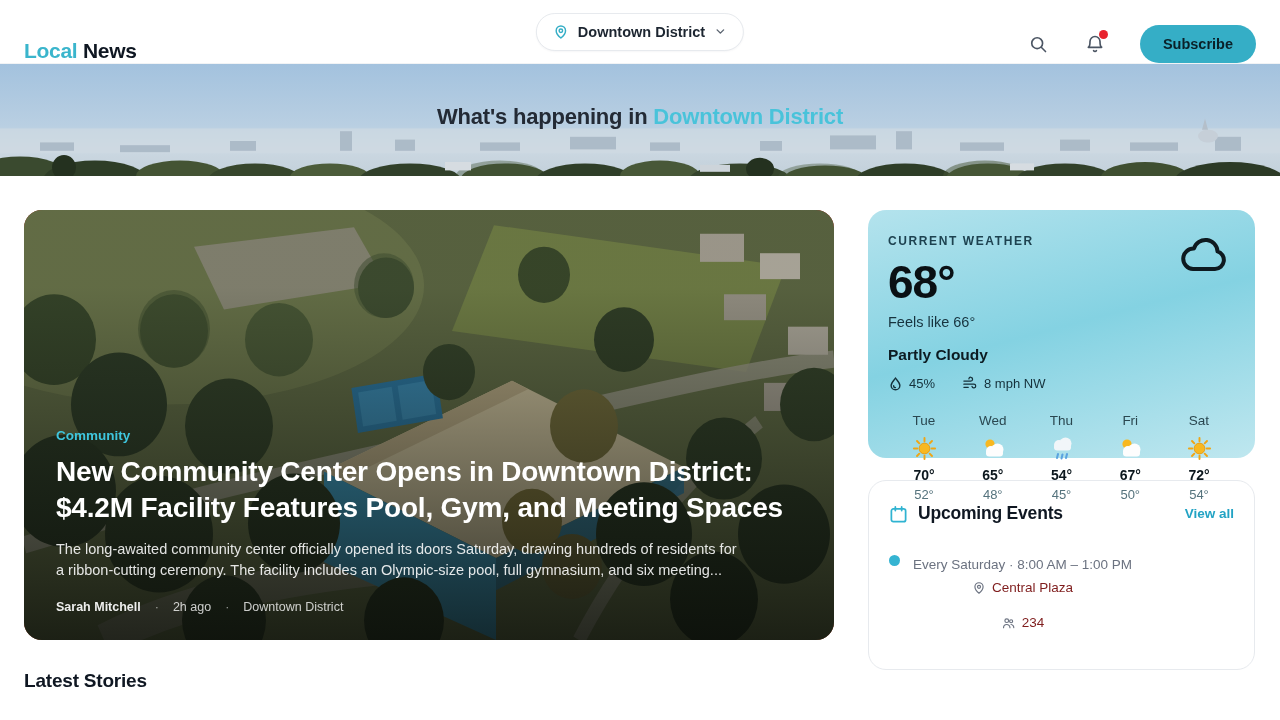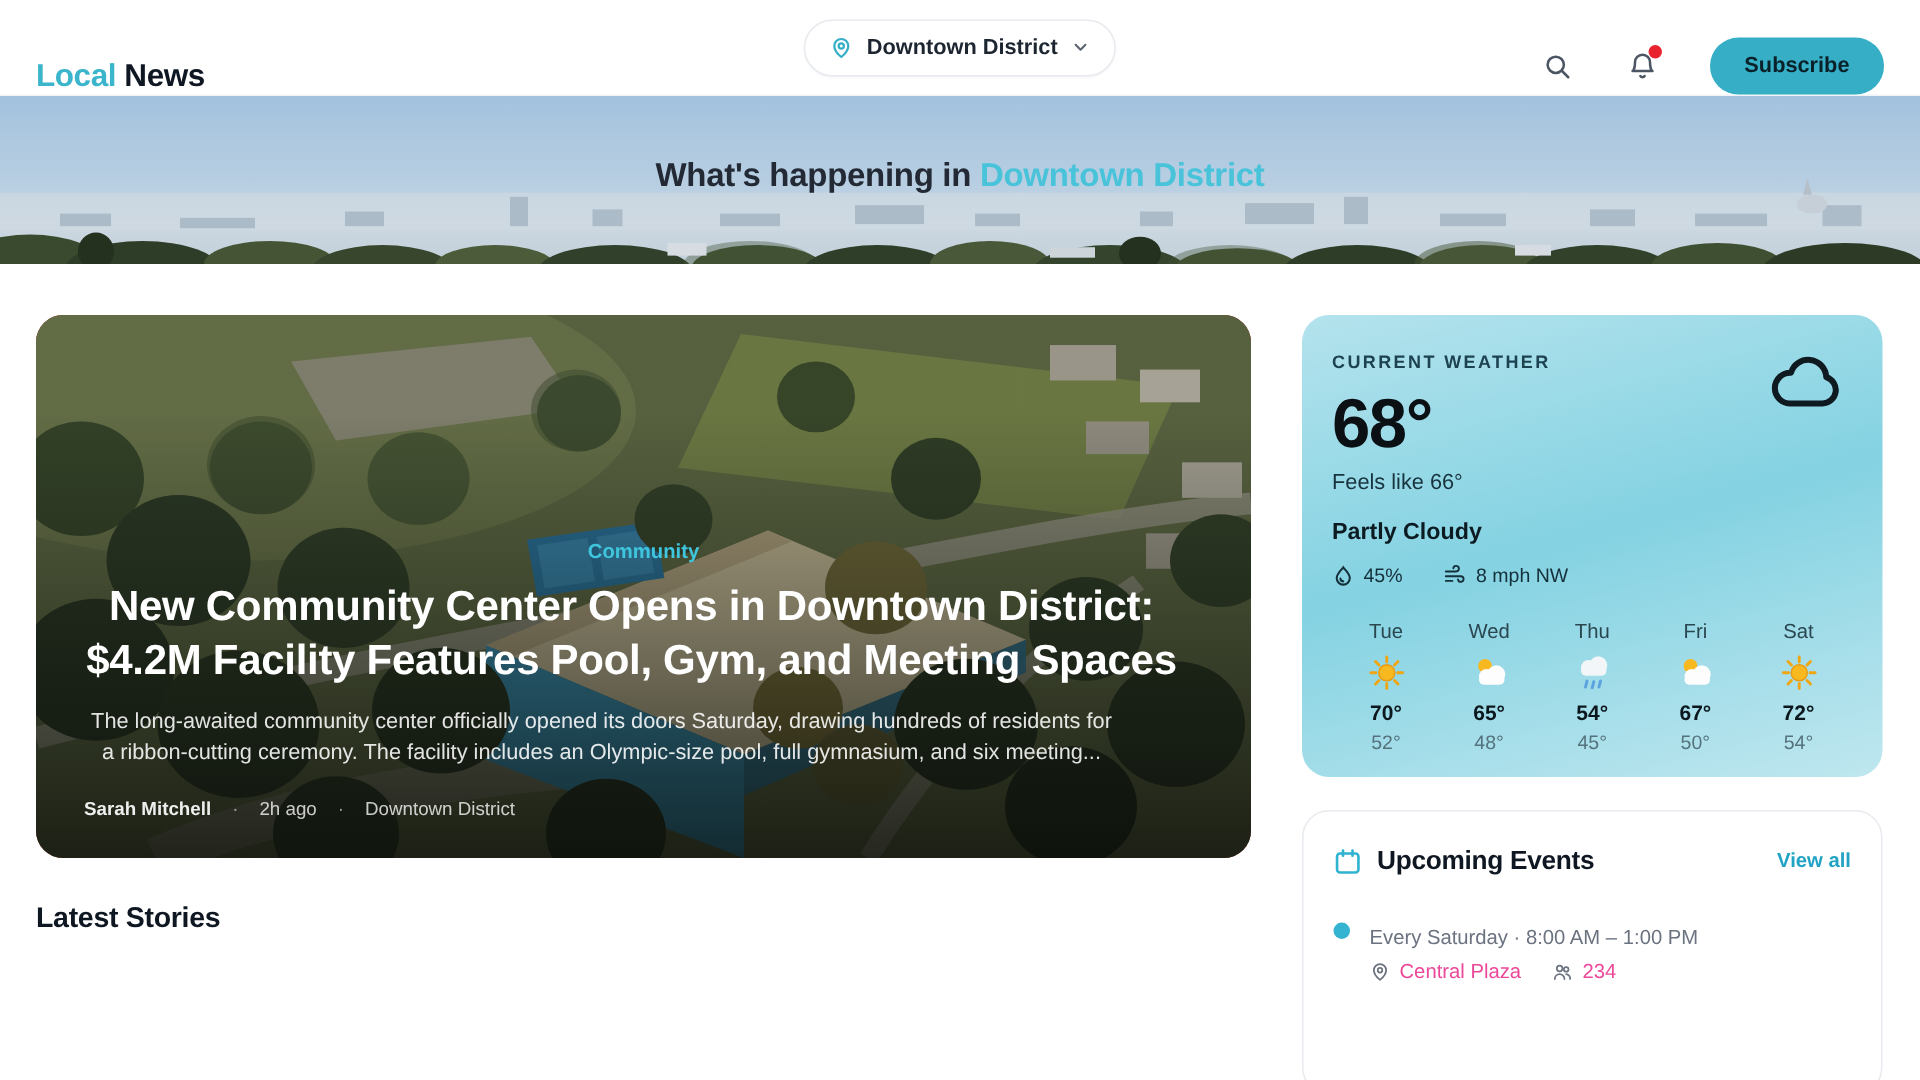--- a/index.html
+++ b/index.html
@@ -32,36 +32,36 @@
   .hero-title { position:absolute; top:50%; left:0; right:0; transform:translateY(-62%);
     text-align:center; font-size:22px; font-weight:800; letter-spacing:-0.2px; color:#232a35; }
   .hero-title .hl { color:#49c3da; }
 
   
   .main { display:flex; gap:34px; padding:0 24px; margin-top:34px; }
   .col-left { width:810px; flex:none; }
   .col-right { width:387px; flex:none; }
 
   
-  .featured { position:relative; width:810px; height:362px; border-radius:18px;
-    overflow:hidden; cursor:pointer; background:#b91c1c;text-align:center; }
+  .featured { position:relative; width:810px; height:430px; border-radius:18px;
+    overflow:hidden; cursor:pointer; background:#b91c1c; }
   .featured svg.bg { position:absolute; inset:0; width:100%; height:100%; }
   .featured-content { position:absolute; left:0; right:0; bottom:0; padding:0 32px 26px 32px; }
   .cat-tag { display:inline-block; font-size:13.5px; font-weight:700; color:#3fc6de; margin-bottom:11px; }
   .headline { font-size:28px; line-height:1.29; font-weight:800; color:#ffffff;
     letter-spacing:-0.2px; max-width:730px; }
   .excerpt { margin-top:13px; font-size:14.5px; line-height:1.45;
     color:rgba(255,255,255,.88); max-width:690px; }
   .meta-row { display:flex; align-items:center; gap:14px; margin-top:19px;
     font-size:12.5px; color:rgba(255,255,255,.78); }
   .meta-row .author { font-weight:700; color:rgba(255,255,255,.92); }
   .meta-row .sep { opacity:.7; }
 
   
-  .weather { position:relative; height:308px; border-radius:18px; padding:24px 20px;
+  .weather { position:relative; height:248px; border-radius:18px; padding:24px 20px;
     background:linear-gradient(165deg,#b4e3ed 0%, #84d2e2 48%, #bfe7ef 100%); color:#0d2630; }
   .w-label { font-size:12px; font-weight:800; letter-spacing:1.6px; color:#1d4250; }
   .w-temp { margin-top:7px; font-size:46px; font-weight:800; letter-spacing:-1px; color:#0a1014; }
   .w-feels { margin-top:5px; font-size:14.5px; color:#17333e; }
   .w-cond { margin-top:16px; font-size:15.5px; font-weight:800; color:#0c1b22; }
   .w-stats { display:flex; align-items:center; gap:26px; margin-top:12px; }
   .w-stat { display:flex; align-items:center; gap:6px; font-size:13px; color:#14303a; }
   .w-cloud { position:absolute; top:26px; right:24px; }
   .forecast { display:flex; justify-content:space-between; margin-top:22px; padding:0 10px; }
   .f-col { text-align:center; width:52px; }
@@ -76,21 +76,21 @@
   .events-head { display:flex; align-items:center; justify-content:space-between; }
   .events-title-wrap { display:flex; align-items:flex-end; gap:10px; }
   .events-title { font-size:17.5px; font-weight:800; color:#0f1722; letter-spacing:-0.2px; }
   .view-all { font-size:13.5px; font-weight:700; color:#22a3c4; cursor:pointer; }
   .event-item { display:flex; margin-top:27px; cursor:pointer; }
   .event-dot { width:11px; height:11px; border-radius:50%; background:#35b4d2; margin-top:4px; flex:none; }
   .event-body { margin-left:13px; }
   .event-name { font-size:15.5px; font-weight:800; color:#10161d; }
   .event-sched { margin-top:6px; font-size:13.5px; color:#6b7280; }
   .event-meta { display:flex; align-items:center; gap:20px; margin-top:8px;
-    font-size:13.5px; color:#ec4899; }
+    font-size:13.5px; color:#7f1d1d;flex-direction:column; }
   .event-meta .im { display:flex; align-items:center; gap:6px; }
 
   
   .latest { padding:0 24px; margin-top:30px; font-size:19px; font-weight:800;
     letter-spacing:-0.2px; color:#0f1722; }
 </style>
 </head>
 <body>
 
 <div class="header">

